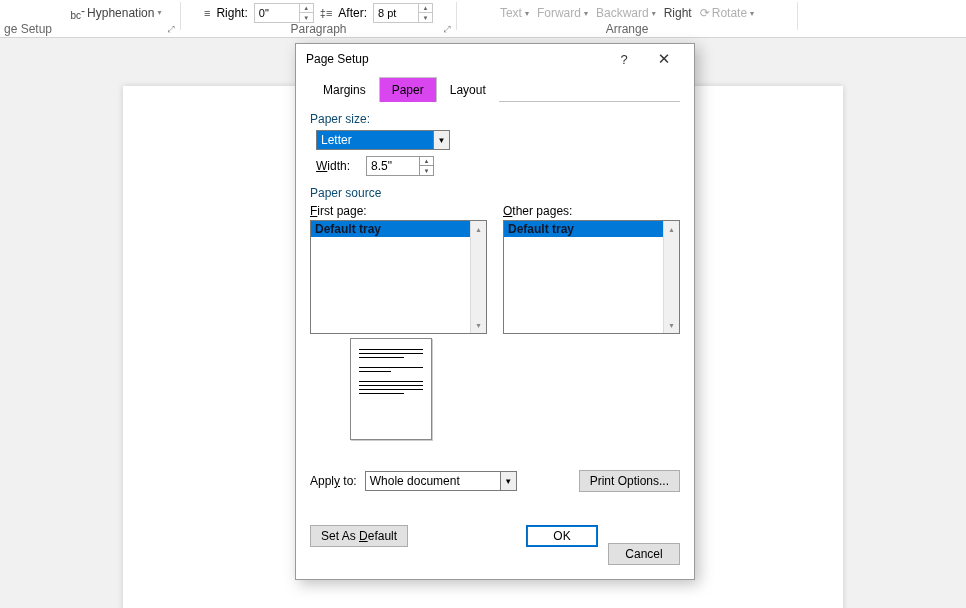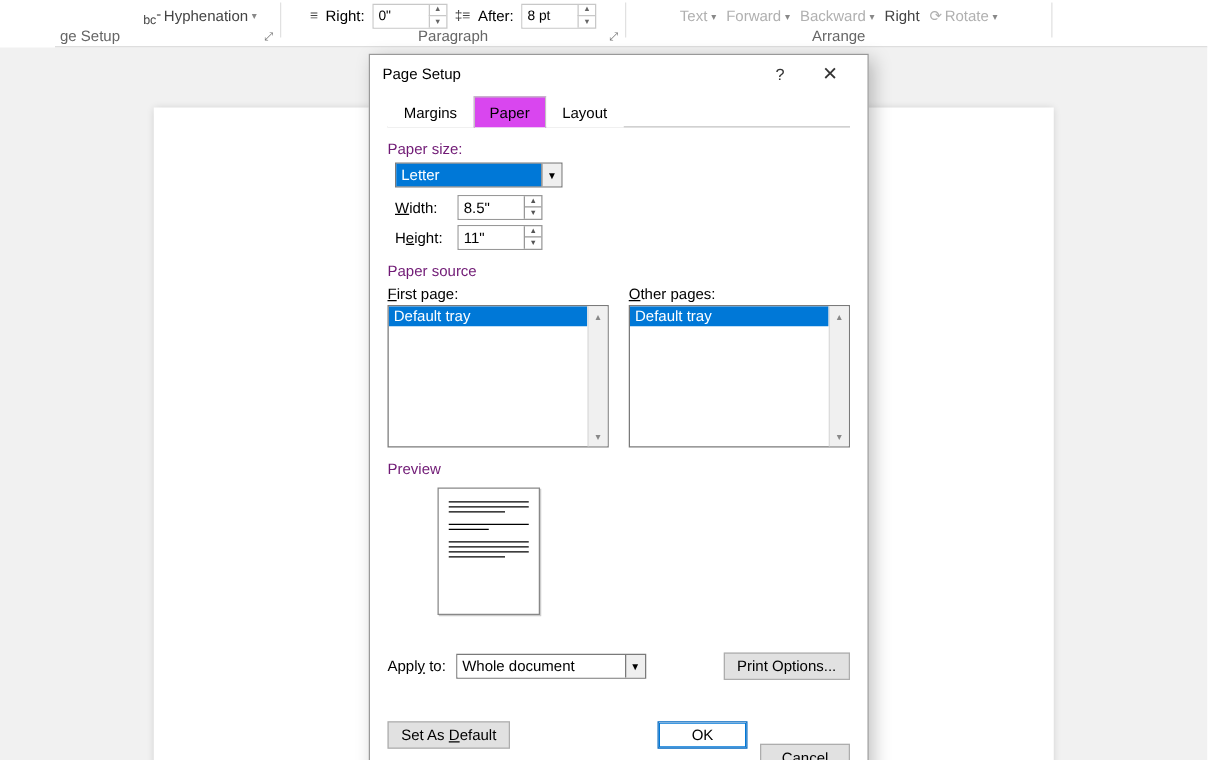--- a/index.html
+++ b/index.html
@@ -1,19 +1,19 @@
 <!DOCTYPE html>
 <html><head>
   <meta charset="utf-8">
   <style>
     * { box-sizing: border-box; margin: 0; padding: 0; font-family: 'Segoe UI', Tahoma, sans-serif; font-size: 12px; }
     body { background: #fff; width: 966px; height: 608px; overflow: hidden; position: relative; }
 
     
-    .ribbon { height: 38px; background: #fff; border-bottom: 1px solid #d4d4d4; display: flex; align-items: flex-start; padding-top: 2px; position: relative; margin-left: 44px; }
+    .ribbon { height: 38px; background: #fff; border-bottom: 1px solid #d4d4d4; display: flex; align-items: flex-start; padding-top: 2px; position: relative; }
     .ribbon-grp { display: flex; flex-direction: column; align-items: center; height: 36px; }
     .ribbon-controls { display: flex; align-items: center; gap: 6px; padding: 0 8px; height: 22px; }
     .ribbon-grplabel { font-size: 11px; color: #666; margin-top: -2px; text-align: center; width: 100%; position: relative; }
     .ribbon-sep { width: 1px; background: #e1e1e1; height: 28px; align-self: flex-start; margin-top: 0; }
     .ribbon-ico { display: inline-flex; align-items: center; gap: 2px; color: #444; font-size: 11px; cursor: default; }
     .ribbon-ico.dim { color: #b0b0b0; }
     .spin { display: inline-flex; align-items: center; border: 1px solid #c8c8c8; height: 20px; background: #fff; }
     .spin input { border: none; width: 44px; height: 18px; padding: 0 4px; font-size: 11px; outline: none; }
     .spin .sbtns { display: flex; flex-direction: column; width: 14px; }
     .spin .sbtns div { height: 9px; display: flex; align-items: center; justify-content: center; font-size: 6px; color: #666; border-left: 1px solid #c8c8c8; cursor: pointer; }
@@ -31,42 +31,42 @@
     .dlg-title span.t { flex: 1; font-size: 12px; }
     .dlg-title .tbtn { width: 40px; height: 30px; display: flex; align-items: center; justify-content: center; cursor: pointer; font-size: 13px; color: #333; }
     .dlg-title .tbtn.x { font-size: 15px; }
     .dlg-body { padding: 0 14px 14px 14px; }
 
     .tabs { display: flex; border-bottom: 1px solid #c2c2c2; margin-top: 2px; }
     .tab { padding: 5px 12px; font-size: 12px; cursor: pointer; border: 1px solid transparent; border-bottom: none; position: relative; top: 1px; background: #fff; }
     .tab.active { border-color: #c2c2c2; background: #d946ef; }
     .tab.active::after { content:''; position:absolute; left:0; right:0; bottom:-1px; height:1px; background:#fff; }
 
-    .section-lbl { font-size: 12px; margin-top: 10px; margin-bottom: 4px; color: #701a75; }
+    .section-lbl { font-size: 12px; margin-top: 10px; margin-bottom: 4px; color: #0c4a6e; }
     .field-row { display: flex; align-items: center; margin: 2px 0; }
     .field-row label { width: 50px; font-size: 12px; }
     .field-row label u { text-decoration: underline; }
 
     .combo { display: inline-flex; border: 1px solid #7a7a7a; height: 20px; background: #fff; }
     .combo .cval { background: #0078d7; color: #fff; padding: 1px 4px; flex: 1; min-width: 100px; font-size: 12px; display: flex; align-items: center; }
     .combo .cval.plain { background: #fff; color: #000; }
     .combo .cbtn { width: 16px; display: flex; align-items: center; justify-content: center; border-left: 1px solid #7a7a7a; cursor: pointer; background: #efefef; font-size: 8px; }
 
     .numspin { display: inline-flex; border: 1px solid #989898; height: 20px; background: #fff; }
     .numspin input { border: none; width: 52px; padding: 0 4px; font-size: 12px; outline: none; }
     .numspin .sb { display: flex; flex-direction: column; width: 14px; border-left: 1px solid #989898; }
     .numspin .sb div { height: 9px; display:flex; align-items:center; justify-content:center; font-size:6px; cursor:pointer; color:#555; }
     .numspin .sb div:first-child { border-bottom: 1px solid #989898; }
 
     .src-cols { display: flex; gap: 16px; margin-top: 2px; }
     .src-col { flex: 1; display: flex; flex-direction: column; }
     .listbox { border: 1px solid #7a7a7a; height: 114px; margin-top: 2px; display: flex; font-size: 12px; }
     .listbox .items { flex: 1; overflow: hidden; }
     .listbox .items .item { padding: 1px 4px; }
-    .listbox .items .item.sel { background: #0078d7; color: #ffffff; }
+    .listbox .items .item.sel { background: #0078d7; color: #0f172a; font-weight: bold; }
     .listbox .scr { width: 16px; background: #f0f0f0; border-left: 1px solid #dcdcdc; display:flex; flex-direction:column; justify-content:space-between; }
     .listbox .scr div { height: 16px; display:flex; align-items:center; justify-content:center; font-size:8px; color:#888; }
 
     .preview-box { width: 82px; height: 102px; border: 1px solid #888; background: #fff; margin-top: 4px; padding: 10px 8px; display: flex; flex-direction: column; gap: 3px; box-shadow: 1px 1px 0 #ccc; }
     .preview-box .ln { height: 1px; background: #000; }
     .preview-box .ln.short { width: 70%; }
     .preview-box .ln.mid { width: 50%; }
 
     .bottom-row { display: flex; align-items: center; margin-top: 30px; gap: 8px; }
     .btn { min-width: 68px; height: 22px; border: 1px solid #adadad; background: #e1e1e1; font-size: 12px; cursor: pointer; display: inline-flex; align-items: center; justify-content: center; padding: 0 10px; }
@@ -177,30 +177,20 @@
       <div class="field-row" style="margin-top:6px;">
         <label><u>W</u>idth:</label>
         <span class="numspin">
           <input value="8.5&quot;" style="">
           <span class="sb">
               <div>▲</div>
               <div>▼</div>
             </span>
         </span>
       </div>
-      <div class="field-row" style="margin-top:4px;">
-        <label>H<u>e</u>ight:</label>
-        <span class="numspin">
-          <input value="11&quot;" style="">
-          <span class="sb">
-              <div>▲</div>
-              <div>▼</div>
-            </span>
-        </span>
-      </div>
     </div>
 
     <div class="section-lbl">Paper source</div>
     <div class="src-cols">
       <div class="src-col">
         <span><u>F</u>irst page:</span>
         <div class="listbox">
           <div class="items">
             <div class="item sel">Default tray</div>
           </div>
@@ -217,21 +207,20 @@
             <div class="item sel">Default tray</div>
           </div>
           <div class="scr">
             <div>▴</div>
             <div>▾</div>
           </div>
         </div>
       </div>
     </div>
 
-    <div class="section-lbl">Preview</div>
     <div style="display:flex;justify-content:flex-start;padding-left:40px;">
       <div class="preview-box">
         <div class="ln"></div>
           <div class="ln"></div>
           <div class="ln short"></div>
         <div style="height:3px;"></div>
         <div class="ln"></div>
           <div class="ln mid"></div>
         <div style="height:3px;"></div>
         <div class="ln"></div>

